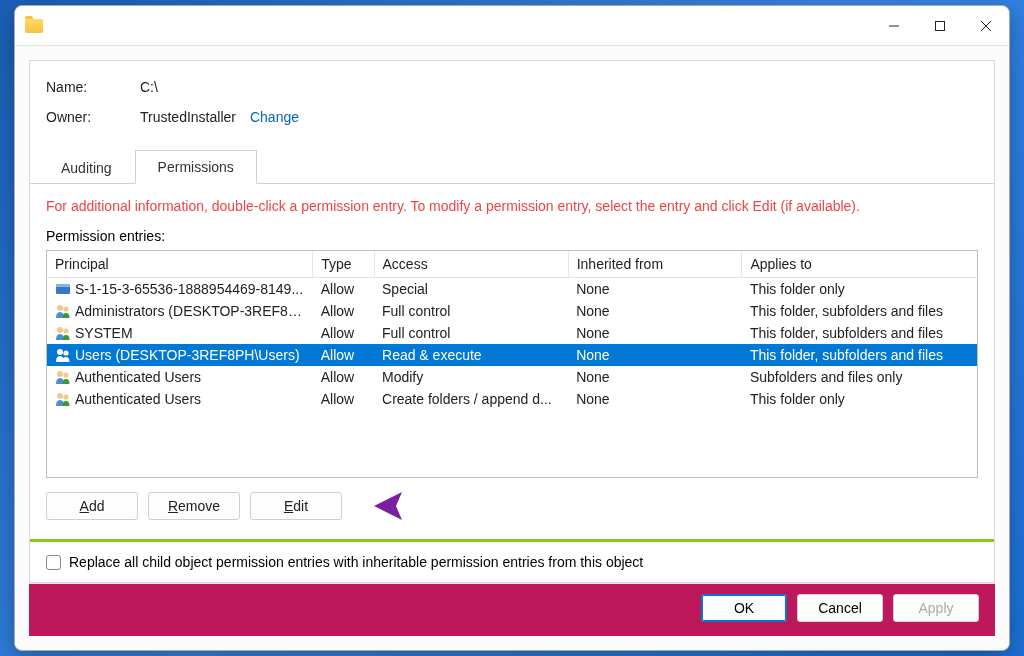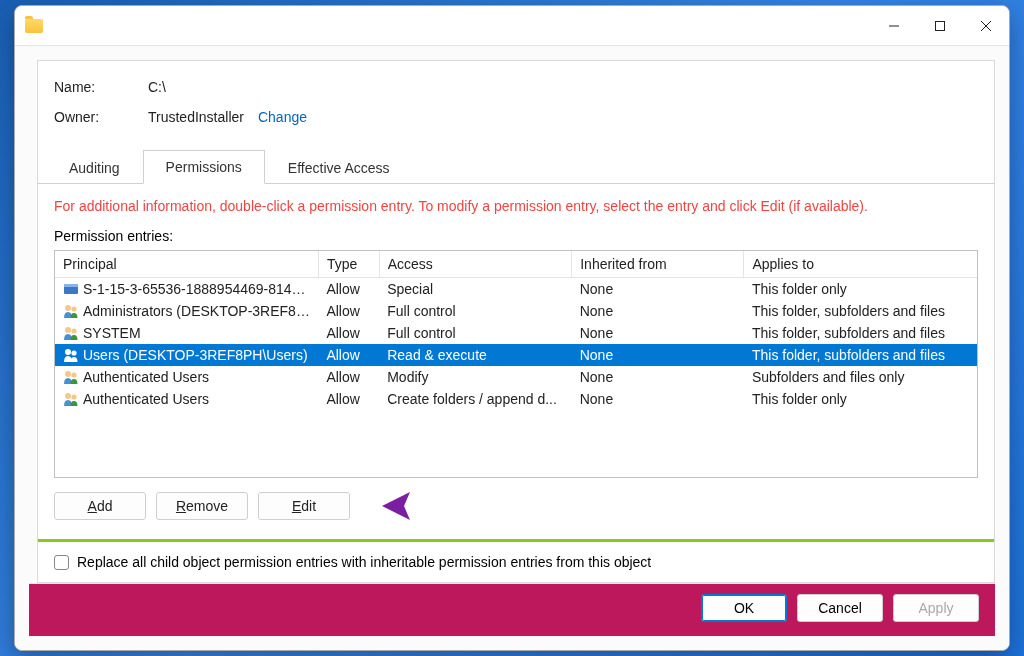--- a/index.html
+++ b/index.html
@@ -64,21 +64,20 @@
     display: flex;
     flex-direction: column;
     background: #fbfbfb;
   }
   .panel {
     flex: 1;
     background: #fff;
     border: 1px solid #d9d9d9;
     display: flex;
     flex-direction: column;
-    margin-left: 8px;
   }
   
   .hdr {
     padding: 18px 16px 10px 16px;
   }
   .hdr-row { display: flex; margin-bottom: 14px; font-size: 14px; }
   .hdr-label { width: 94px; color: #222; }
   .hdr-value { color: #222; }
   .link { color: #0067c0; margin-left: 14px; cursor: pointer; }
 
@@ -256,21 +255,20 @@
         <div class="hdr-row">
           <div class="hdr-label">Owner:</div>
           <div class="hdr-value">TrustedInstaller</div>
           <a class="link">Change</a>
         </div>
       </div>
 
       <div class="tabs">
         <div class="tab">Auditing</div>
         <div class="tab active">Permissions</div>
-        <div class="tab">Effective Access</div>
       </div>
 
       <div class="body">
         <div class="info-text">For additional information, double-click a permission entry. To modify a permission entry, select the entry and click Edit (if available).</div>
         <div class="sub-label">Permission entries:</div>
 
         <div class="table-wrap">
           <table>
             <thead>
               <tr>

